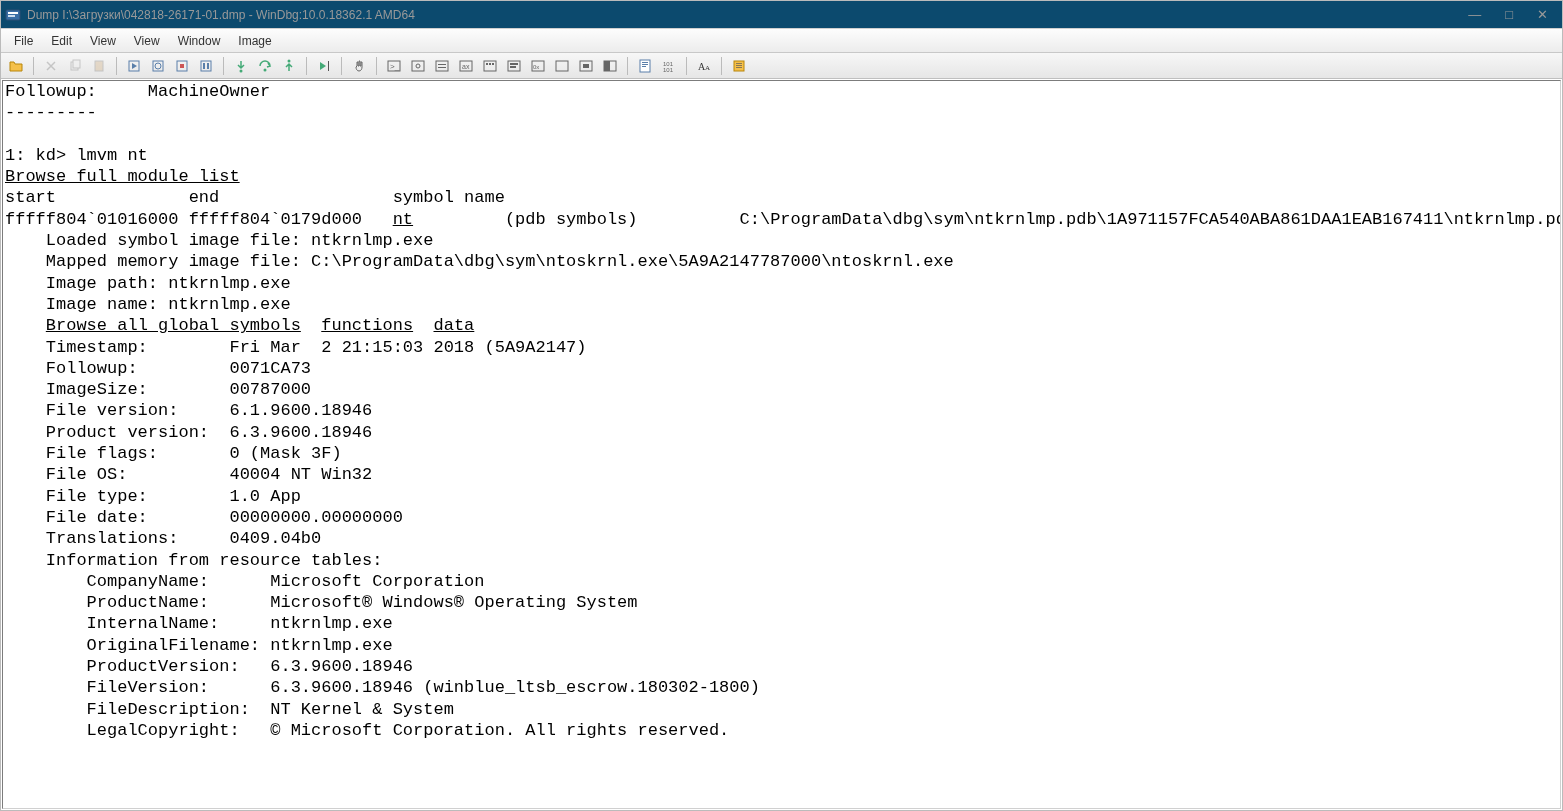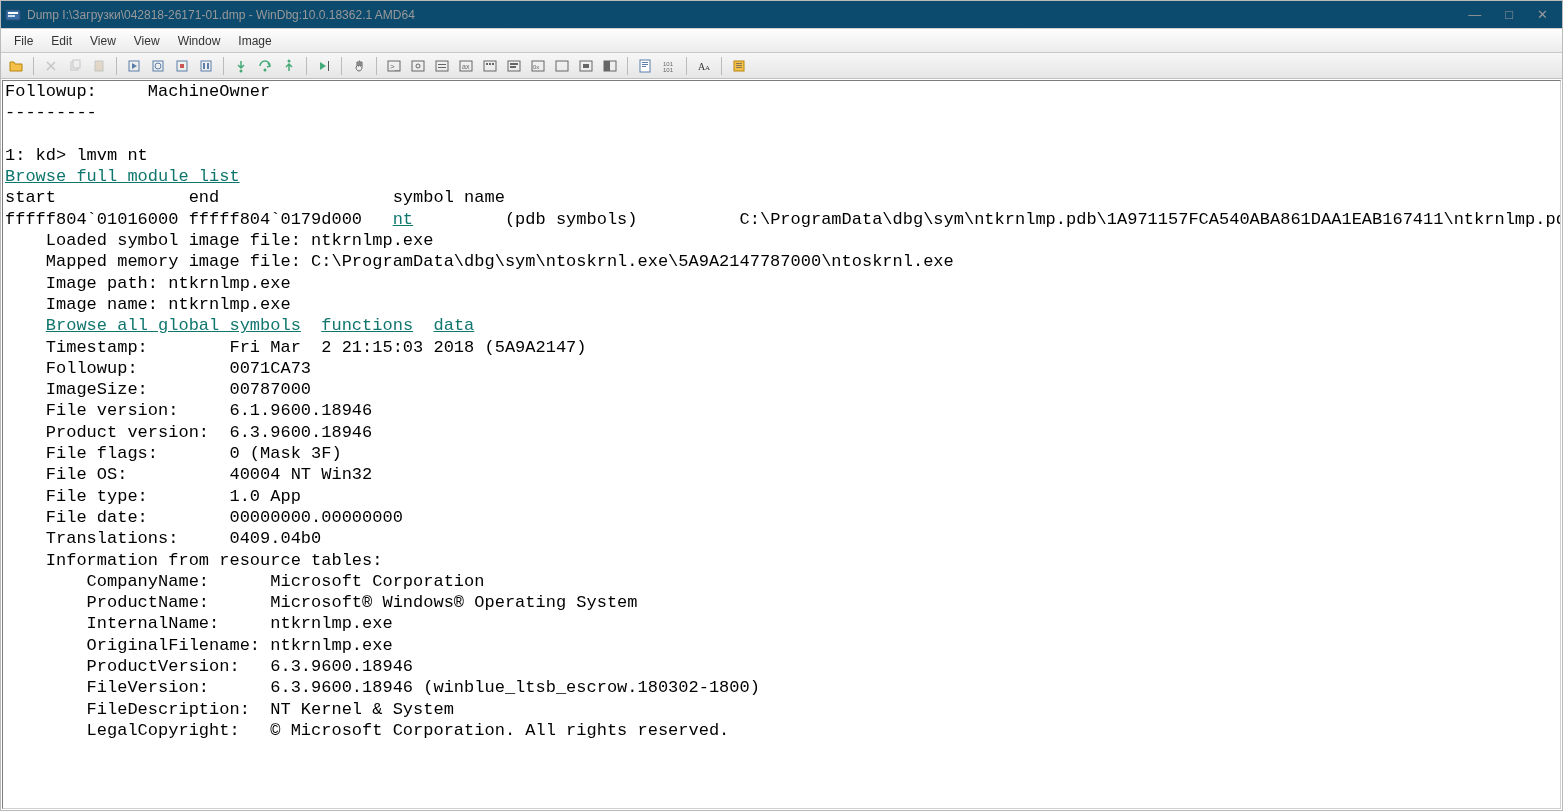--- a/index.html
+++ b/index.html
@@ -88,21 +88,21 @@
     font-family: Consolas, "Courier New", monospace;
     font-size: 17px;
     line-height: 21.3px;
     white-space: pre;
     color: #000;
     padding: 0 0 0 2px;
     border: 1px inset #d0d0d0;
     margin: 1px;
   }
   .output a {
-    color: #0f766e;
+    color: #000000;
     text-decoration: underline;
     cursor: pointer;
   }
   svg { display: block; }
 </style>
 </head>
 <body>
 
 <div class="window">
 

